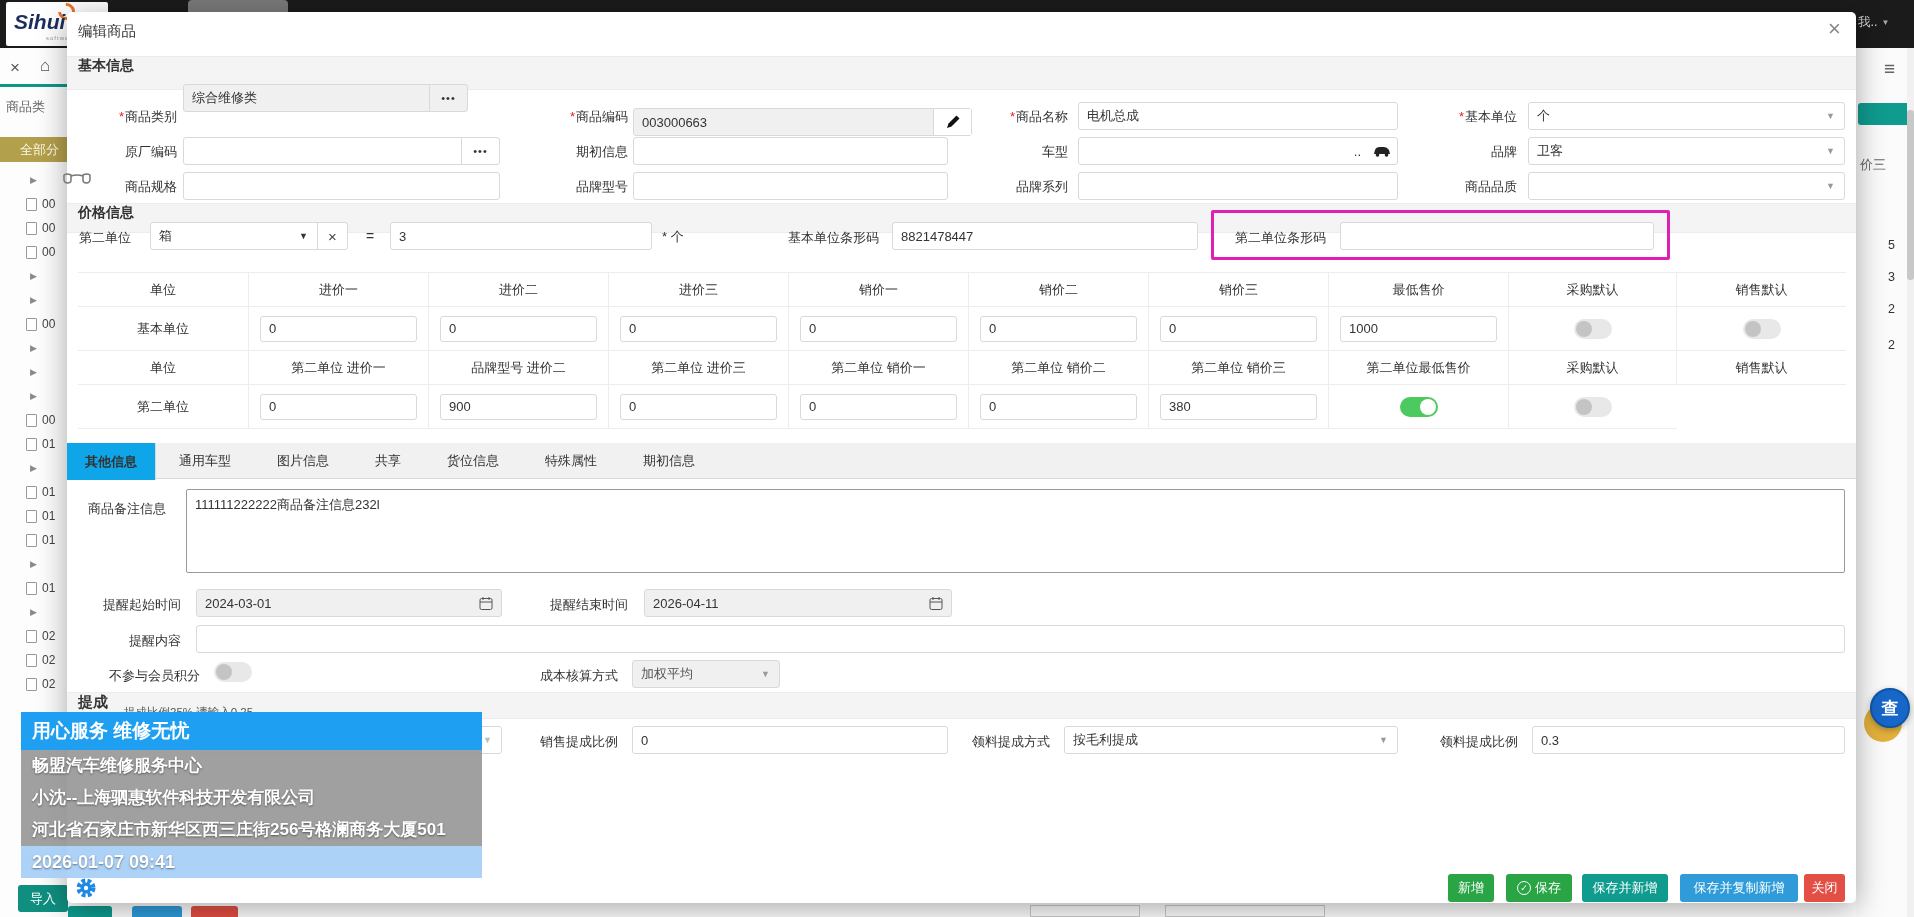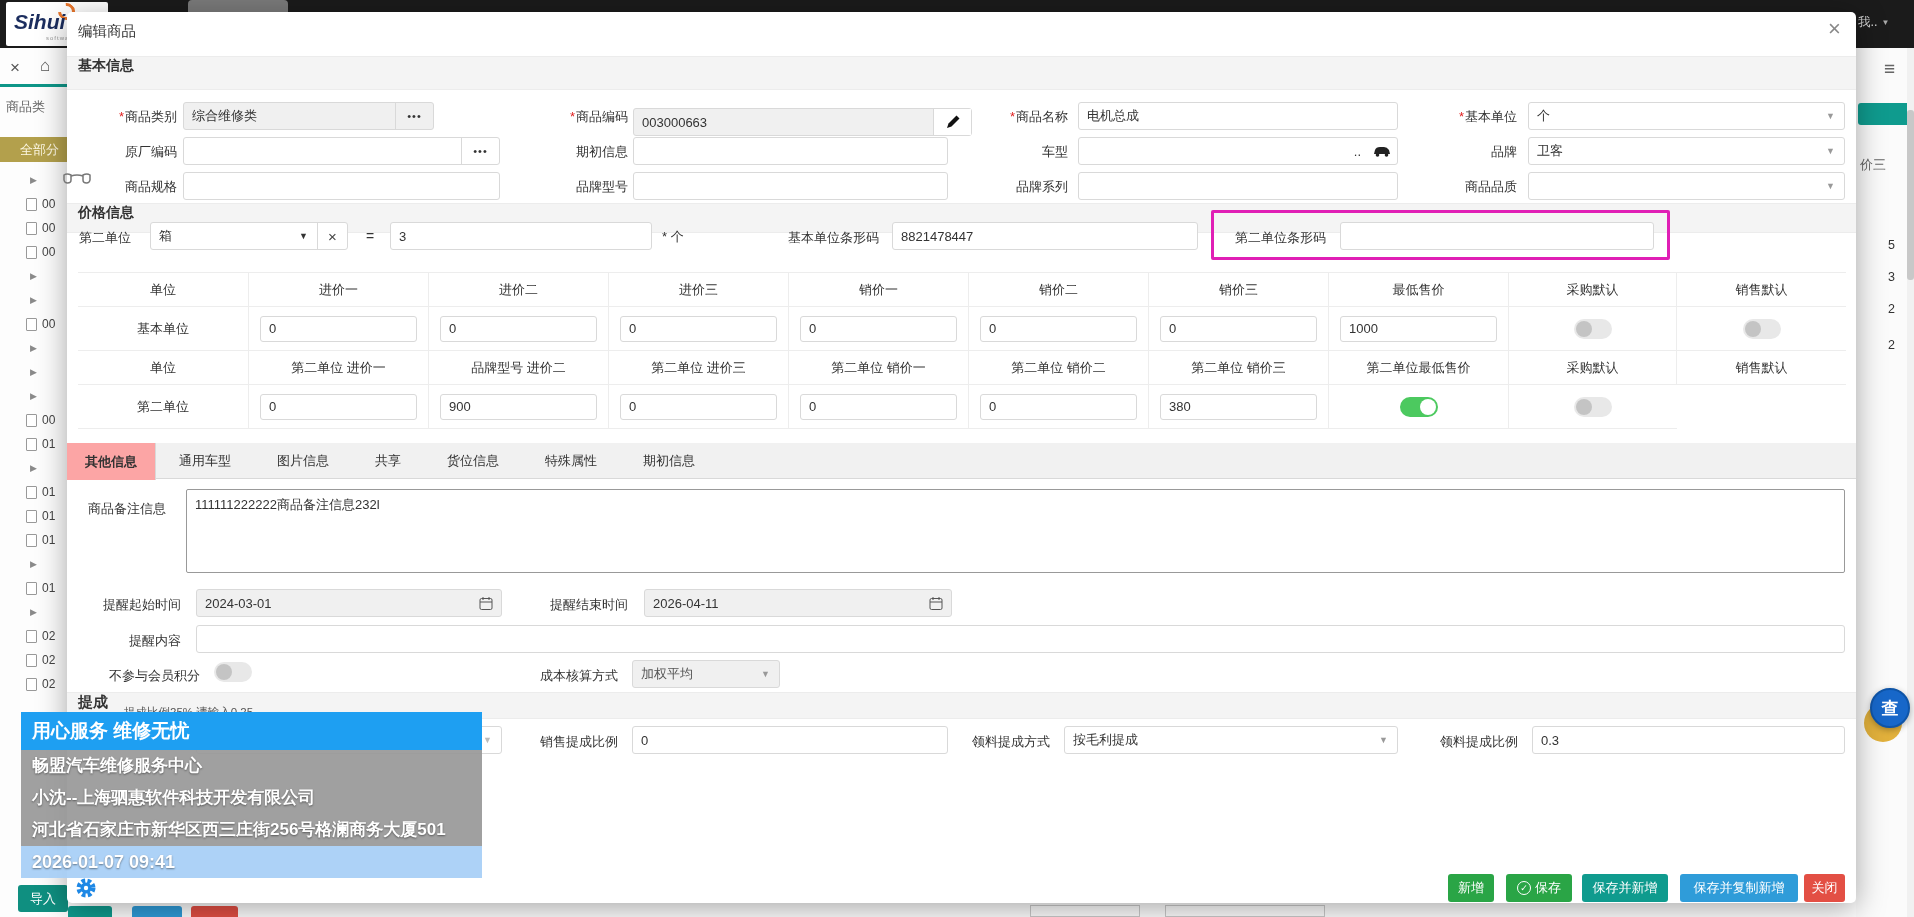--- a/index.html
+++ b/index.html
@@ -64,21 +64,21 @@
   .toggle.on::after{left:20px;background:#fff}
   #hl-box{position:absolute;left:1211px;top:210px;width:459px;height:50px;border:3px solid #e01fb5;z-index:12;border-radius:2px}
   
   #pt{position:absolute;left:78px;top:272px;display:grid;grid-template-columns:171px repeat(7,180px) 168px 169px;grid-template-rows:34px 44px 34px 44px;border-top:1px solid #ededed;z-index:11}
   #pt .c{border-right:1px solid #ededed;border-bottom:1px solid #ededed;display:flex;align-items:center;justify-content:center;font-size:13px;color:#333;background:#fff;white-space:nowrap;overflow:hidden}
   #pt .c.last{border-right:none}
   #pt input{width:calc(100% - 22px);height:26px;border:1px solid #d9d9d9;border-radius:3px;padding:0 8px;font-family:inherit;font-size:13px;color:#333}
   
   #tabstrip{position:absolute;left:67px;top:443px;width:1789px;height:36px;background:#f1f1f1;border-bottom:1px solid #d9d9d9;display:flex;z-index:11}
   .tab{height:36px;display:flex;align-items:center;padding:0 23px;font-size:13px;color:#333;cursor:pointer;white-space:nowrap}
-  .tab.active{background:#fca5a5;font-weight:700;border-right:1px solid #d9d9d9;margin-bottom:-1px;height:37px;padding:0 18px}
+  .tab.active{background:#0ea5e9;font-weight:700;border-right:1px solid #d9d9d9;margin-bottom:-1px;height:37px;padding:0 18px}
   #remark{position:absolute;left:186px;top:489px;width:1659px;height:84px;border:1px solid #999;border-radius:2px;font-family:inherit;font-size:13px;color:#333;padding:6px 8px;resize:none;z-index:11}
   .calico{flex:none;margin-right:8px;cursor:pointer;display:flex}
   
   .btn{position:absolute;top:874px;height:28px;border:none;border-radius:3px;color:#fff;font-size:13px;display:flex;align-items:center;justify-content:center;cursor:pointer;font-family:inherit;z-index:11;white-space:nowrap}
   .b-green{background:#2aa546}.b-teal{background:#0f9b8e}.b-blue{background:#2f9cd9}.b-red{background:#e34f44}
   .chk{width:14px;height:14px;border:1px solid #fff;border-radius:50%;display:inline-flex;align-items:center;justify-content:center;font-size:9px;margin-right:4px}
   
   #ov-bar{position:absolute;left:21px;top:712px;width:461px;height:38px;background:#1e9ff2;color:#fff;font-size:19px;font-weight:700;line-height:38px;padding-left:11px;z-index:30;white-space:nowrap;overflow:hidden}
   .ov-row{position:absolute;left:21px;width:461px;height:32px;background:rgba(150,150,150,.9);color:#fff;font-weight:700;font-size:17px;line-height:32px;padding-left:11px;white-space:nowrap;overflow:hidden;text-shadow:0 1px 2px rgba(0,0,0,.45);z-index:30}
   .ov-row.blue{background:rgba(166,206,246,.92);font-size:18px}
@@ -211,21 +211,21 @@
 
 <div id="modal"></div>
 <span id="m-title">编辑商品</span>
 <span id="m-close">×</span>
 
 <div class="band" style="top:56px;height:34px">
     <span class="t">基本信息</span>
   </div>
 
 <span class="lbl" style="left:40px;top:108px;width:137px"><i class="star">*</i><span>商品类别</span></span>
-<div class="fld ro" style="left:183px;top:102px;width:251px">
+<div class="fld ro" style="left:183px;top:84px;width:285px">
     <span class="val">综合维修类</span>
     <span class="seg">
       <span class="dots3">•••</span>
     </span>
   </div>
 <span class="lbl" style="left:480px;top:108px;width:148px"><i class="star">*</i><span>商品编码</span></span>
 <div class="fld ro" style="left:633px;top:108px;width:339px">
     <span class="val">003000663</span>
     <span class="seg" style="background:#fff">
       <svg width="14" height="14" viewBox="0 0 14 14">

